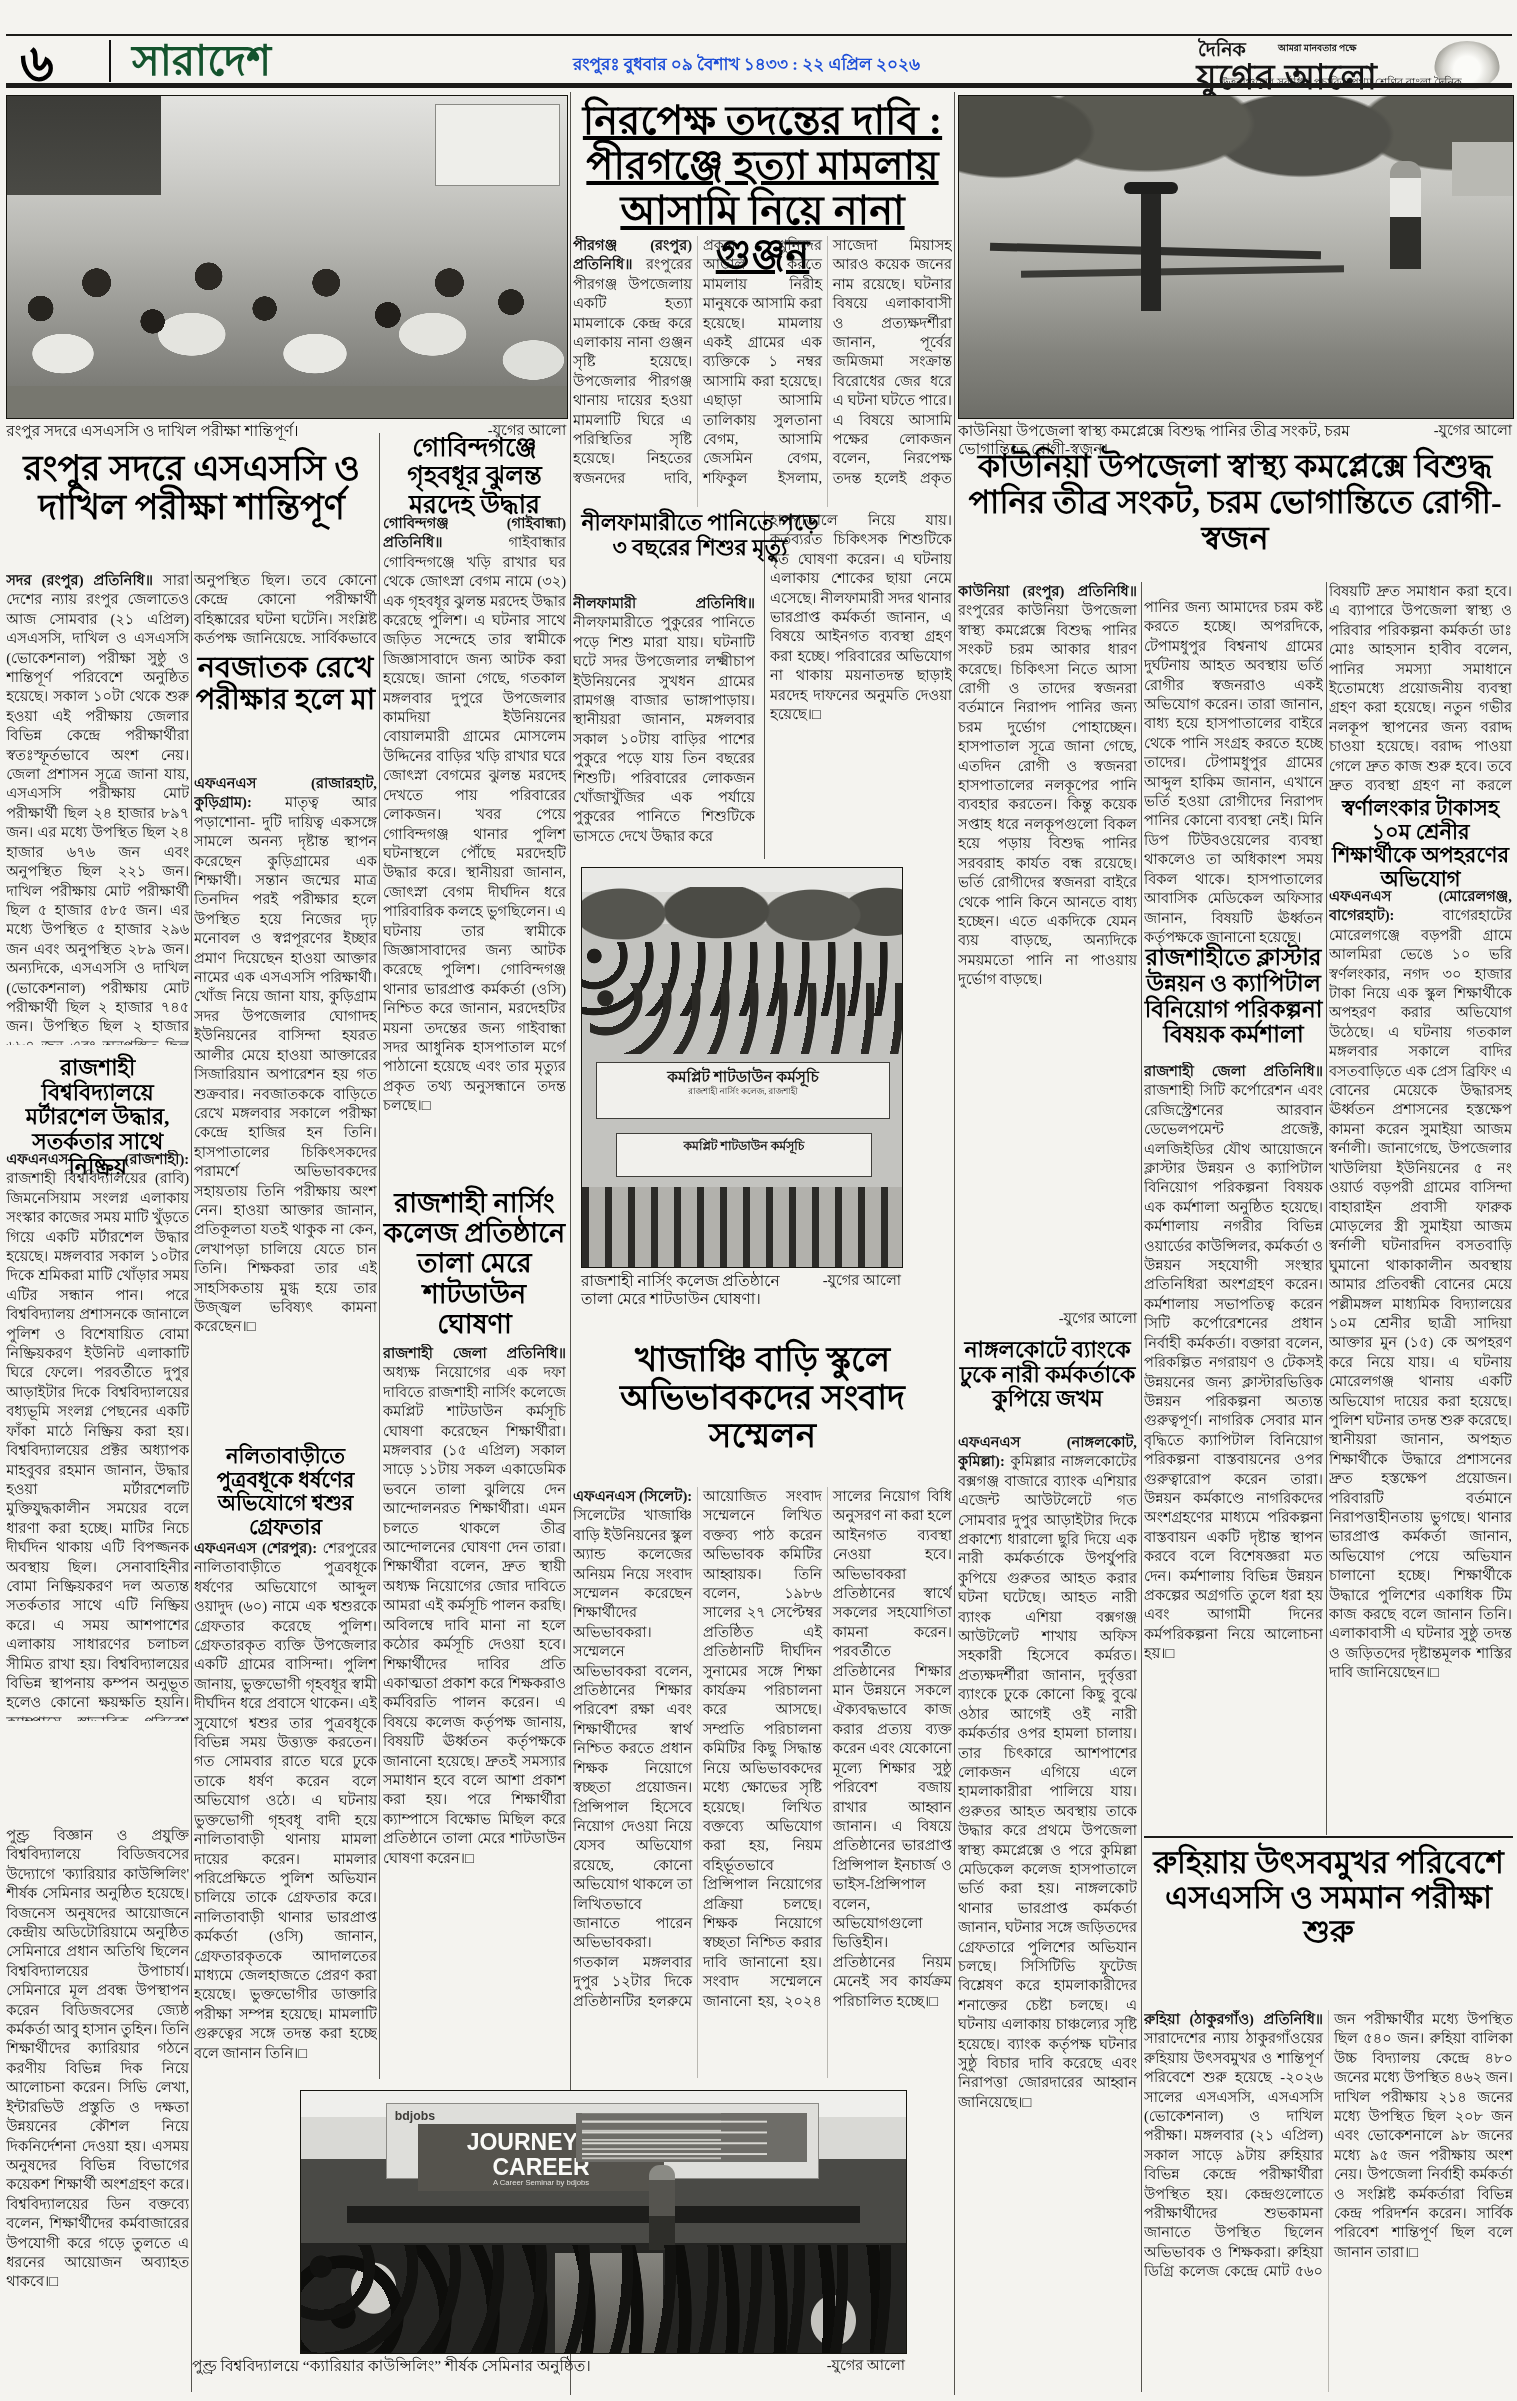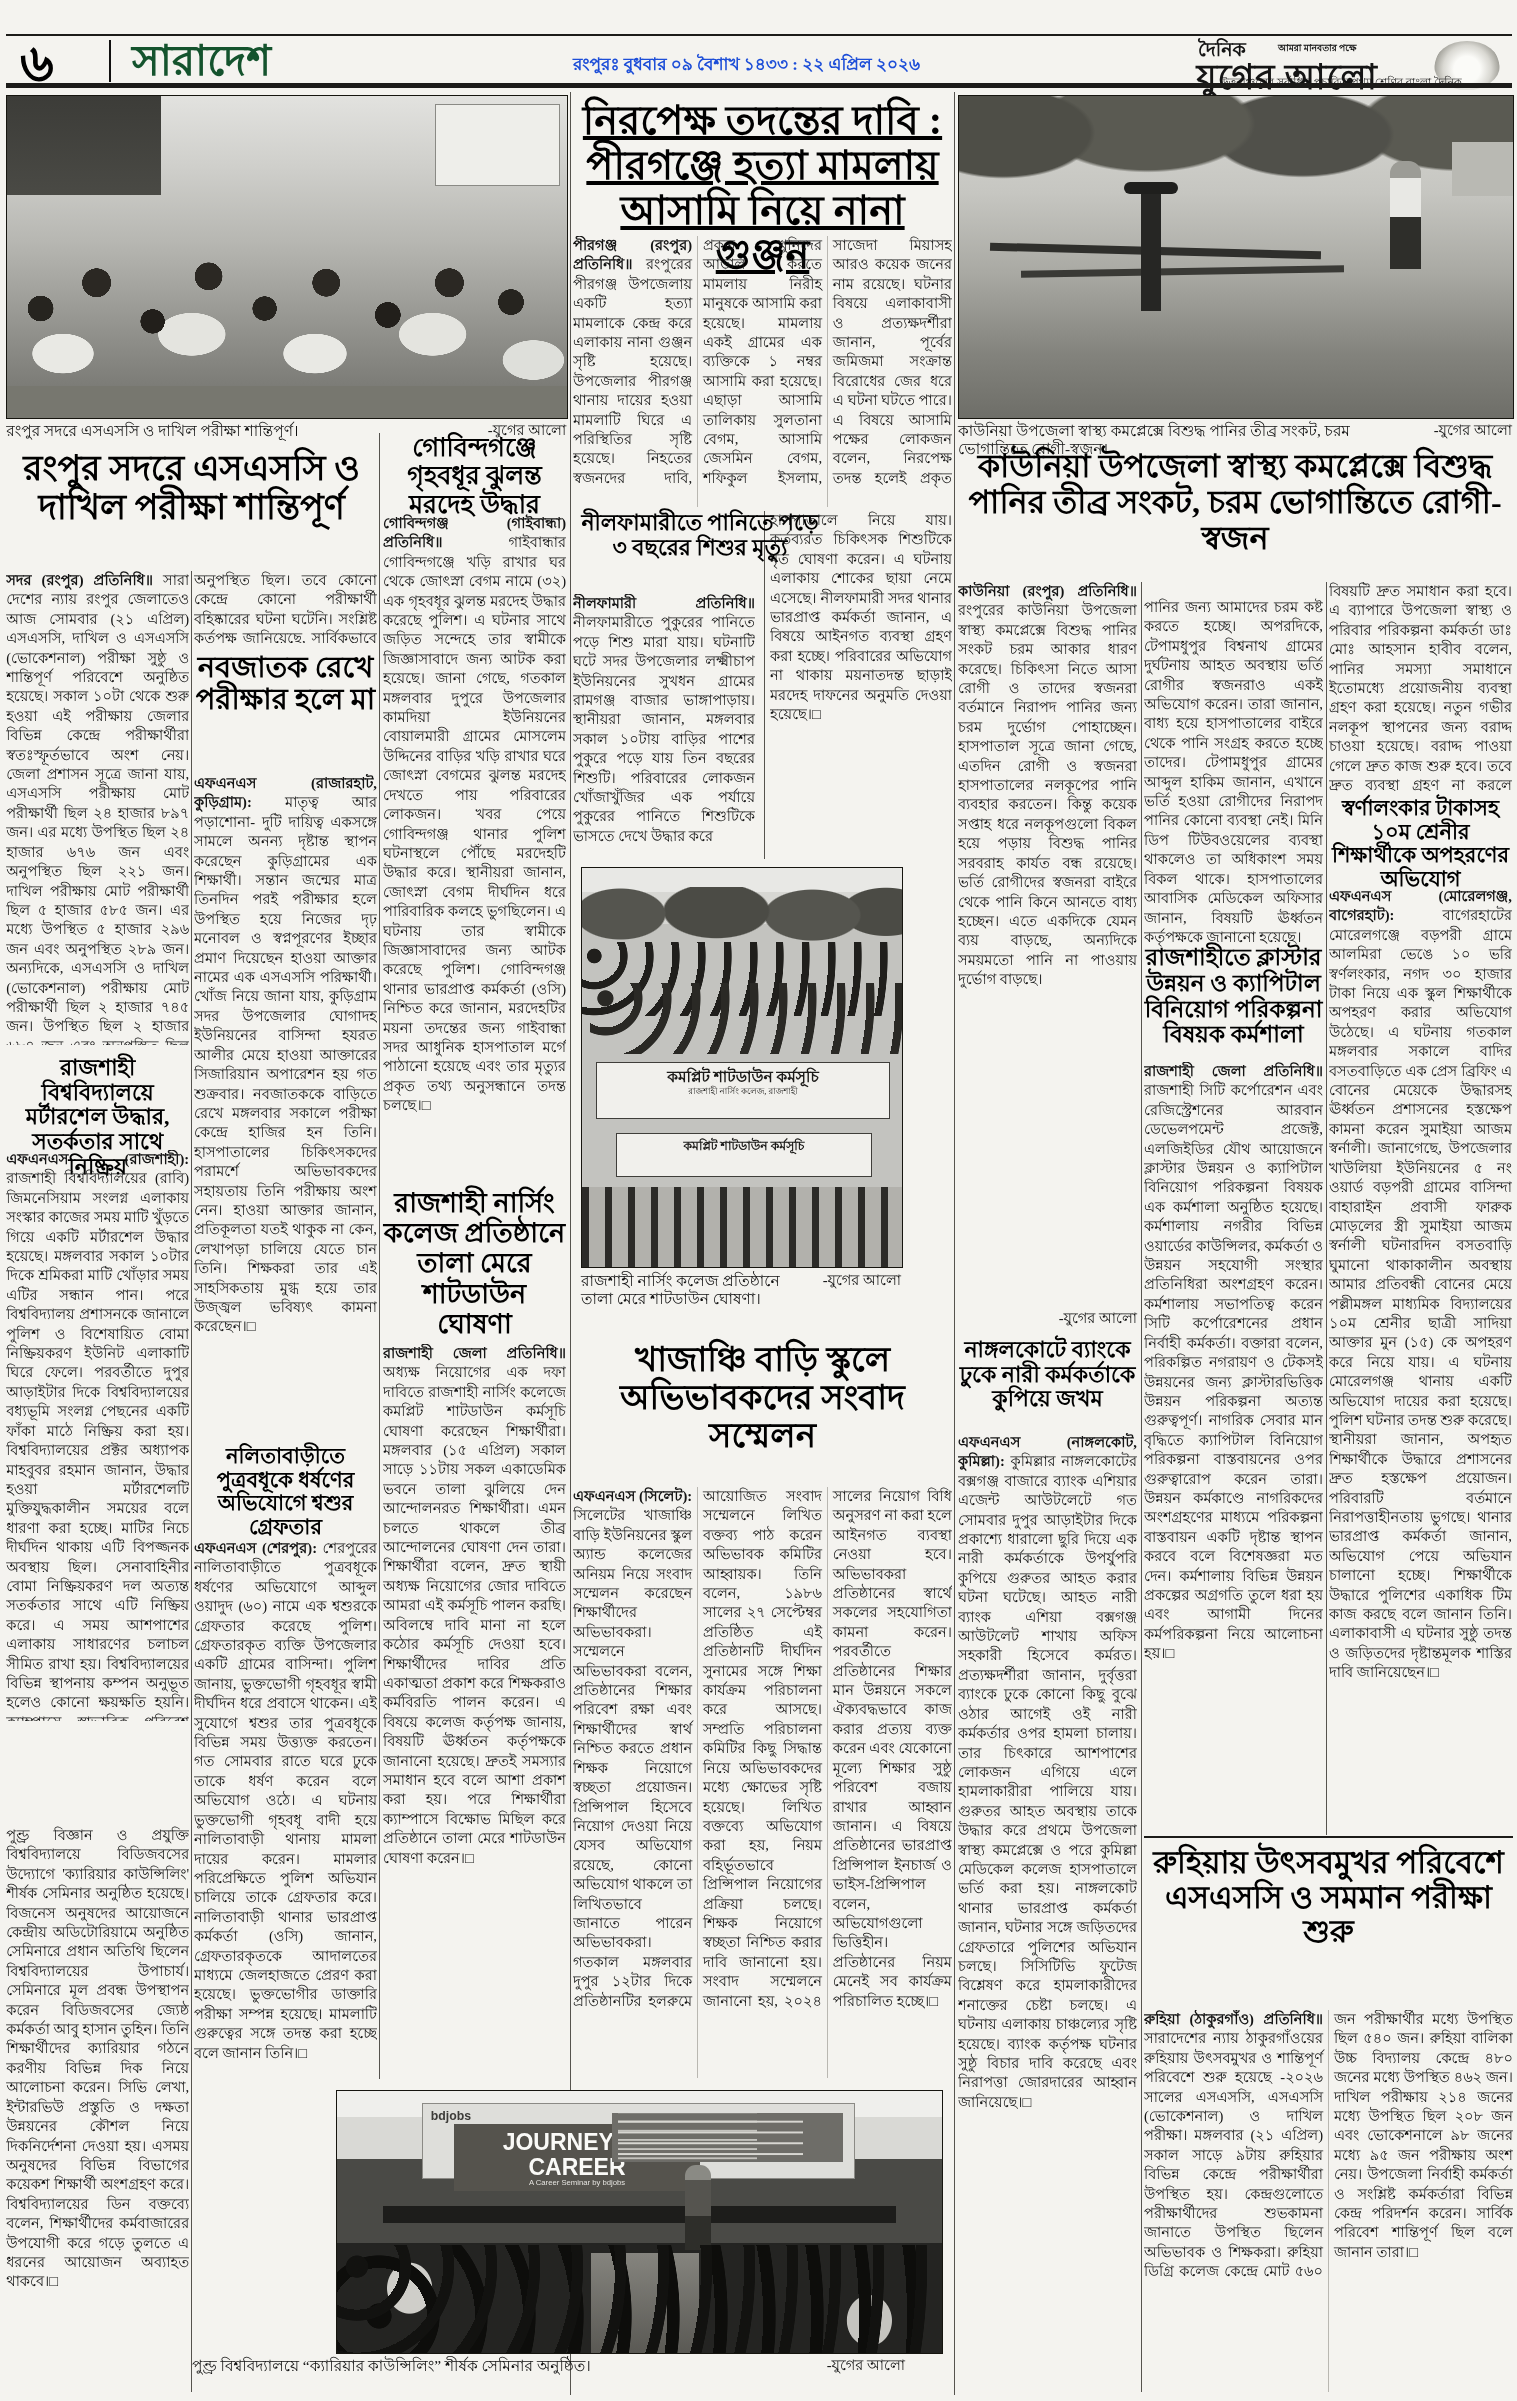--- a/index.html
+++ b/index.html
@@ -182,21 +182,21 @@
     <span class="cr">-যুগের আলো</span>
   </div>
 
   <div class="hl" style="left:573px;top:1341px;width:379px;font-size:34px;">খাজাঞ্চি বাড়ি স্কুলে অভিভাবকদের সংবাদ সম্মেলন</div>
   <div class="bt cols3" style="left:573px;top:1487px;width:379px;height:591px;">
     <span class="by">এফএনএস (সিলেট):</span>
     <span>সিলেটের খাজাঞ্চি বাড়ি ইউনিয়নের স্কুল অ্যান্ড কলেজের অনিয়ম নিয়ে সংবাদ সম্মেলন করেছেন শিক্ষার্থীদের অভিভাবকরা। সম্মেলনে অভিভাবকরা বলেন, প্রতিষ্ঠানের শিক্ষার পরিবেশ রক্ষা এবং শিক্ষার্থীদের স্বার্থ নিশ্চিত করতে প্রধান শিক্ষক নিয়োগে স্বচ্ছতা প্রয়োজন। প্রিন্সিপাল হিসেবে নিয়োগ দেওয়া নিয়ে যেসব অভিযোগ রয়েছে, কোনো অভিযোগ থাকলে তা লিখিতভাবে জানাতে পারেন অভিভাবকরা। গতকাল মঙ্গলবার দুপুর ১২টার দিকে প্রতিষ্ঠানটির হলরুমে আয়োজিত সংবাদ সম্মেলনে লিখিত বক্তব্য পাঠ করেন অভিভাবক কমিটির আহ্বায়ক। তিনি বলেন, ১৯৮৬ সালের ২৭ সেপ্টেম্বর প্রতিষ্ঠিত এই প্রতিষ্ঠানটি দীর্ঘদিন সুনামের সঙ্গে শিক্ষা কার্যক্রম পরিচালনা করে আসছে। সম্প্রতি পরিচালনা কমিটির কিছু সিদ্ধান্ত নিয়ে অভিভাবকদের মধ্যে ক্ষোভের সৃষ্টি হয়েছে। লিখিত বক্তব্যে অভিযোগ করা হয়, নিয়ম বহির্ভূতভাবে প্রিন্সিপাল নিয়োগের প্রক্রিয়া চলছে। শিক্ষক নিয়োগে স্বচ্ছতা নিশ্চিত করার দাবি জানানো হয়। সংবাদ সম্মেলনে জানানো হয়, ২০২৪ সালের নিয়োগ বিধি অনুসরণ না করা হলে আইনগত ব্যবস্থা নেওয়া হবে। অভিভাবকরা প্রতিষ্ঠানের স্বার্থে সকলের সহযোগিতা কামনা করেন। পরবর্তীতে প্রতিষ্ঠানের শিক্ষার মান উন্নয়নে সকলে ঐক্যবদ্ধভাবে কাজ করার প্রত্যয় ব্যক্ত করেন এবং যেকোনো মূল্যে শিক্ষার সুষ্ঠু পরিবেশ বজায় রাখার আহ্বান জানান। এ বিষয়ে প্রতিষ্ঠানের ভারপ্রাপ্ত প্রিন্সিপাল ইনচার্জ ও ভাইস-প্রিন্সিপাল বলেন, অভিযোগগুলো ভিত্তিহীন। প্রতিষ্ঠানের নিয়ম মেনেই সব কার্যক্রম পরিচালিত হচ্ছে।□</span>
   </div>
 
   <div class="ph" style="left:300px;top:2090px;width:605px;height:262px;
-       background:linear-gradient(180deg,#efefec 0 10%,#d9d9d5 10% 26%,#4a4a46 26% 58%,#242422 58% 100%);margin-left:36px;">
+       background:linear-gradient(180deg,#efefec 0 10%,#d9d9d5 10% 26%,#4a4a46 26% 58%,#242422 58% 100%);">
     <div class="sembanner" style="left:85px;top:12.3px;width:431px;height:74px;">
       <span class="sb-brand">bdjobs</span>
       <div class="sb-title">
         <span>JOURNEY TO CAREER</span>
         <span class="sb-sub">A Career Seminar by bdjobs</span>
       </div>
       <div class="sb-panel"></div>
     </div>
     <div class="phshape" style="left:46px;top:115px;width:513px;height:17px;background:#1d1d1b;"></div>
     <div class="phshape" style="left:348px;top:74px;width:26px;height:85px;background:linear-gradient(180deg,#8a8a84 0 18%,#55544f 18% 60%,#2e2e2a 60% 100%);border-radius:10.8px 10.8px 0 0;"></div>

